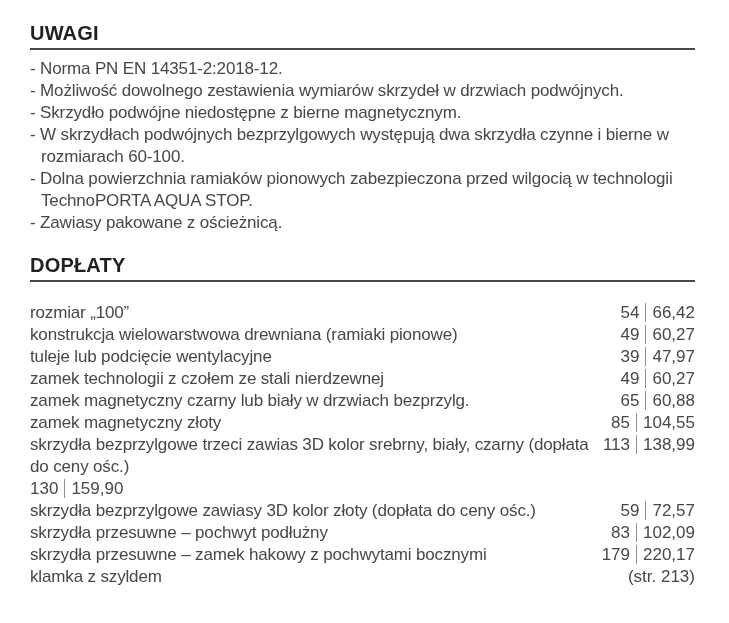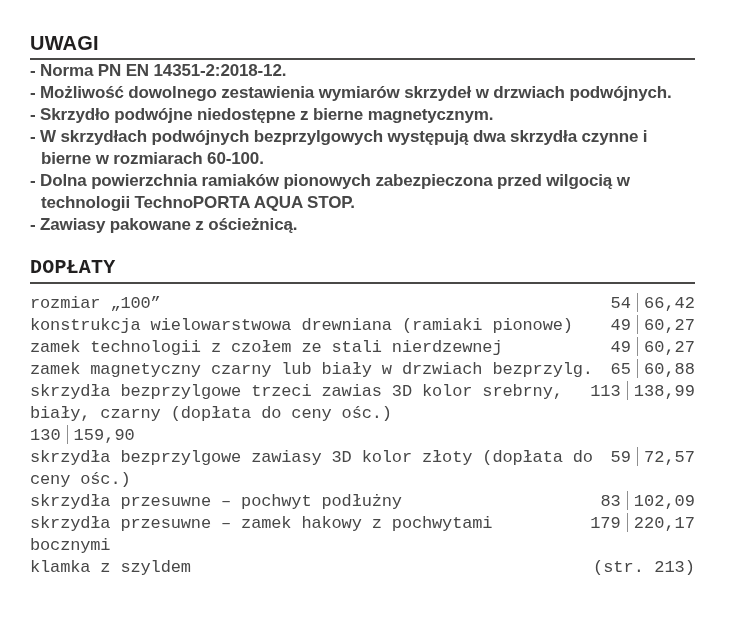--- a/index.html
+++ b/index.html
@@ -8,53 +8,51 @@
     background: #ffffff;
   }
   body {
     width: 729px;
     height: 623px;
     overflow: hidden;
     font-family: "Liberation Sans", "DejaVu Sans", sans-serif;
     color: #474747;
   }
   .content {
-    padding: 34px 34px 0 30px;
+    padding: 24px 34px 0 30px;
   }
   .section-title {
     margin: 0;
     font-size: 20px;
     line-height: 19px;
     font-weight: bold;
     color: #211f1f;
     letter-spacing: 0.2px;
   }
   .section-rule {
     height: 2px;
     background: #4a4947;
     margin-top: 5px;
   }
   .notes {
-    margin-top: 0;
+    margin-top: 8px;
     font-size: 17px;
     line-height: 22px;
     letter-spacing: -0.15px;
-    font-weight: bold;
   }
   .note {
     margin: 0;
     padding-left: 11px;
     text-indent: -11px;
   }
   .surcharges-section {
     margin-top: 22px;
-    font-family: Liberation Mono, monospace;
   }
   .rows {
-    margin-top: 9px;
+    margin-top: 20px;
     font-size: 17px;
     line-height: 22px;
   }
   .row {
     display: flex;
     align-items: flex-start;
   }
   .lbl {
     flex: 1 1 auto;
     padding-right: 12px;
@@ -100,31 +98,39 @@
       <div class="row">
         <span class="lbl">rozmiar „100”</span>
         <span class="price"><span>54</span><span class="vbar"></span><span>66,42</span></span>
       </div>
 
       <div class="row">
         <span class="lbl">konstrukcja wielowarstwowa drewniana (ramiaki pionowe)</span>
         <span class="price"><span>49</span><span class="vbar"></span><span>60,27</span></span>
       </div>
 
+      <div class="row">
+        <span class="lbl">tuleje lub podcięcie wentylacyjne</span>
+        <span class="price"><span>39</span><span class="vbar"></span><span>47,97</span></span>
+      </div>
 
       <div class="row">
         <span class="lbl">zamek technologii z czołem ze stali nierdzewnej</span>
         <span class="price"><span>49</span><span class="vbar"></span><span>60,27</span></span>
       </div>
 
       <div class="row">
         <span class="lbl">zamek magnetyczny czarny lub biały w drzwiach bezprzylg.</span>
         <span class="price"><span>65</span><span class="vbar"></span><span>60,88</span></span>
       </div>
 
+      <div class="row">
+        <span class="lbl">zamek magnetyczny złoty</span>
+        <span class="price"><span>85</span><span class="vbar"></span><span>104,55</span></span>
+      </div>
 
       <div class="row">
         <span class="lbl">skrzydła bezprzylgowe trzeci zawias 3D kolor srebrny, biały, czarny (dopłata do ceny ośc.)</span>
         <span class="price"><span>113</span><span class="vbar"></span><span>138,99</span></span>
       </div>
 
       <div class="row">
         <span class="price"><span>130</span><span class="vbar"></span><span>159,90</span></span>
       </div>
 

